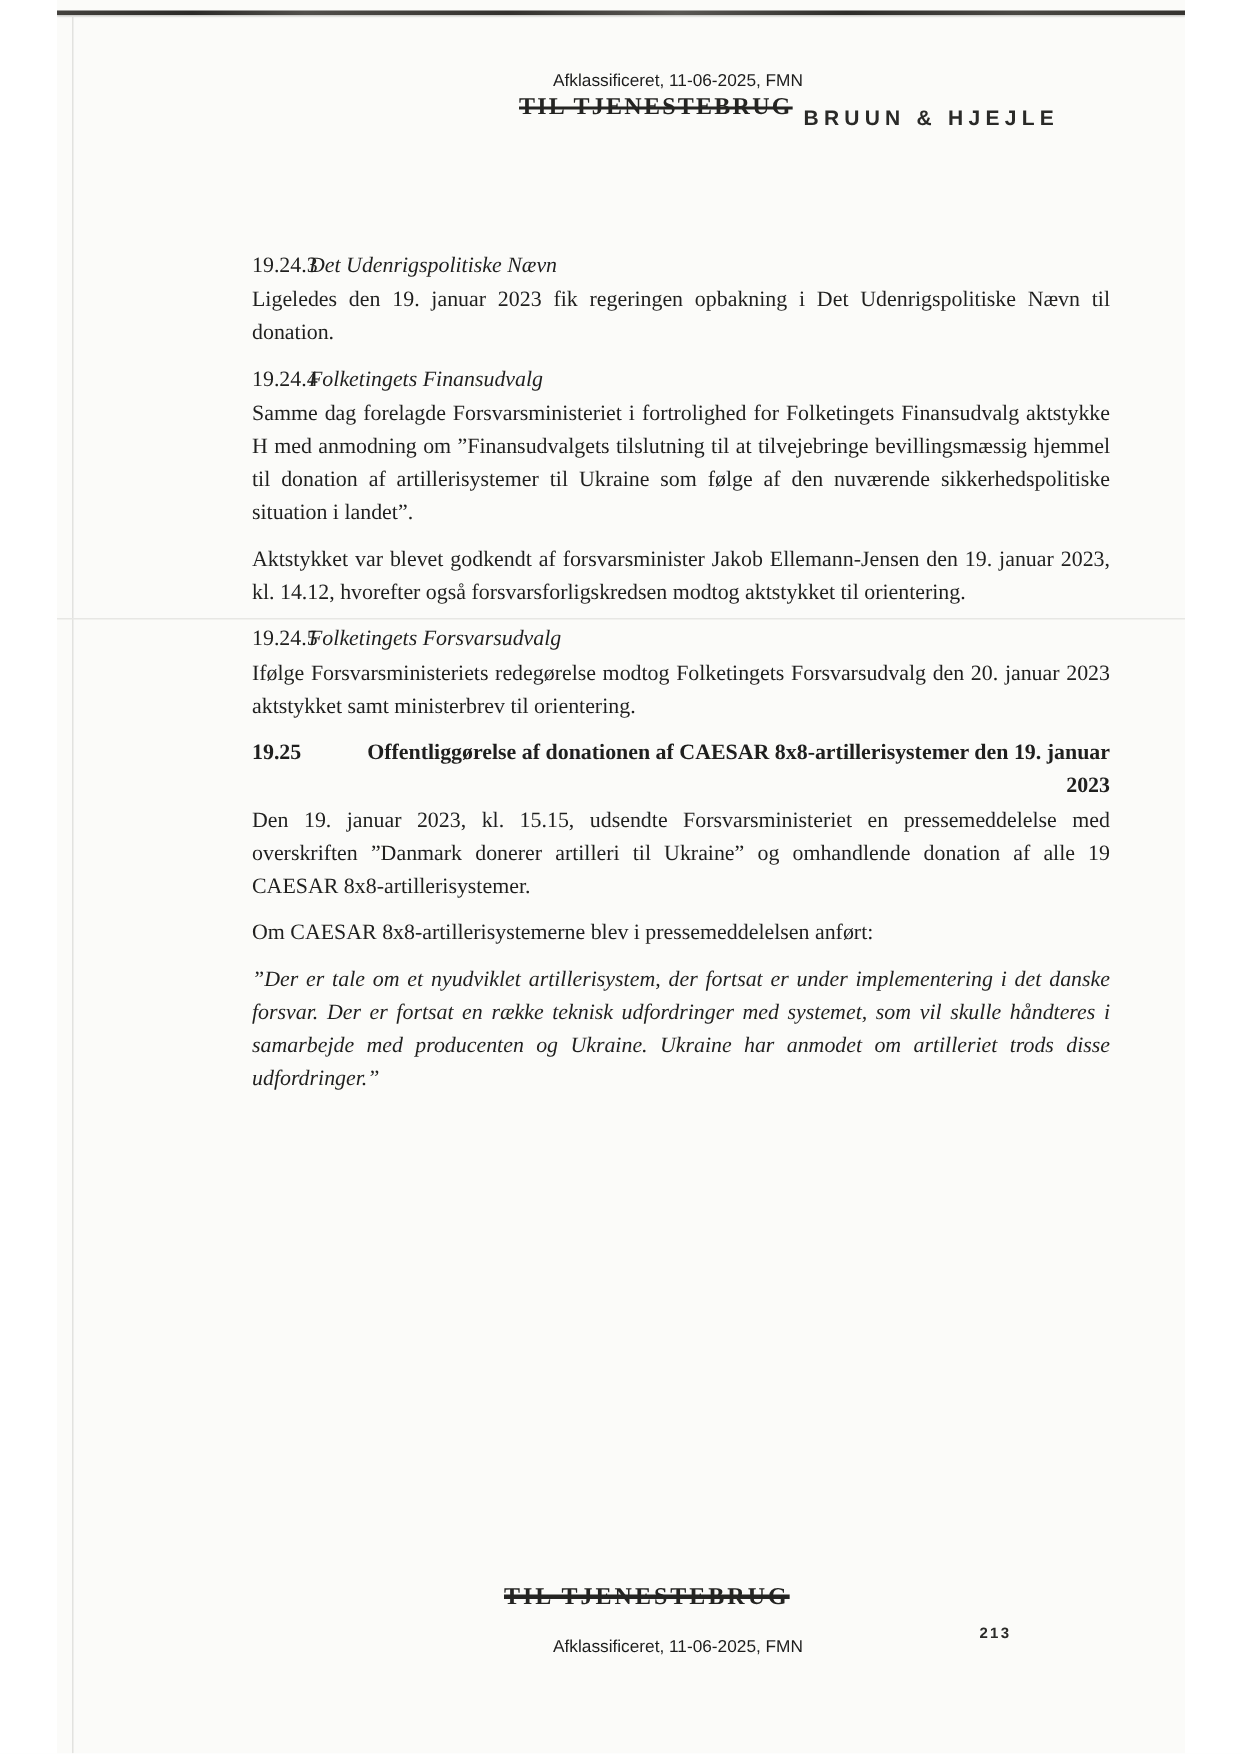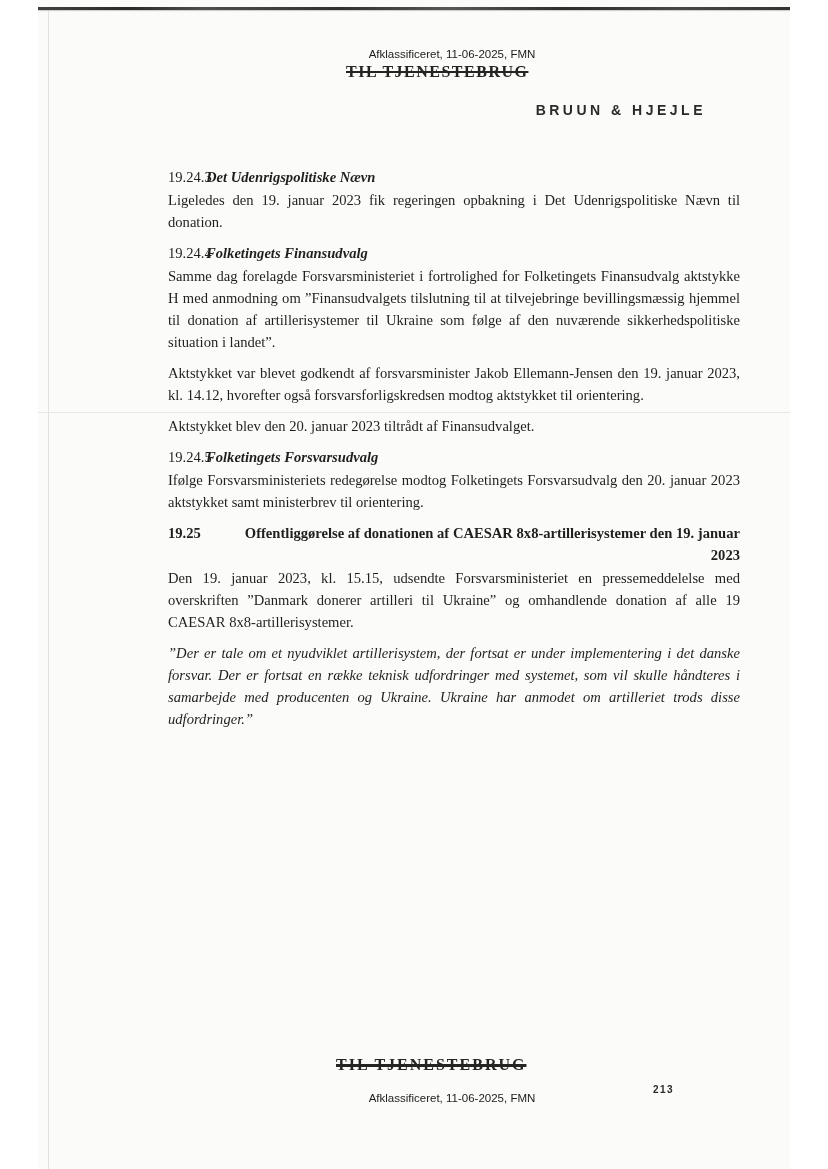--- a/index.html
+++ b/index.html
@@ -38,35 +38,35 @@
     position: absolute; top: 63px; left: 308px;
     font-weight: 700; font-size: 16px; letter-spacing: 1.5px;
     color: #242422;
     text-decoration: line-through;
     text-decoration-thickness: 2px;
   }
   .logo {
     position: absolute; top: 70px; right: 84px;
     font-family: "Liberation Sans", sans-serif;
     font-weight: 700; font-size: 14px; letter-spacing: 3.5px;
-    color: #2a2a28; white-space: nowrap; margin-top: 32px;
+    color: #2a2a28; white-space: nowrap;
   }
   
   .content {
     position: absolute; top: 166px; left: 130px; width: 572px;
     font-size: 14.6px; line-height: 22px;
     text-align: justify;
     hyphens: auto;
   }
   .content p { margin: 0 0 9px; }
   .heading { display: flex; margin: 7px 0 1px; }
   .heading:first-child { margin-top: 0; }
   .heading .num { flex: 0 0 auto; }
   .subsection .num { width: 38px; }
-  .subsection .title { font-style: italic; font-weight: bold; }
+  .subsection .title { font-style: italic; }
   .section { font-weight: 700; }
   .section .num { width: 46px; }
   .section .title { flex: 1; text-align: right; }
   .quote { font-style: italic; }
   
   .ftr-struck {
     position: absolute; top: 1056px; left: 298px;
     font-weight: 700; font-size: 16px; letter-spacing: 2px;
     color: #242422;
     text-decoration: line-through;
@@ -105,33 +105,33 @@
       <span class="title">Det Udenrigspolitiske Nævn</span>
     </div>
     <p>Ligeledes den 19. januar 2023 fik regeringen opbakning i Det Udenrigspolitiske Nævn til donation.</p>
 
     <div class="heading subsection">
       <span class="num">19.24.4</span>
       <span class="title">Folketingets Finansudvalg</span>
     </div>
     <p>Samme dag forelagde Forsvarsministeriet i fortrolighed for Folketingets Finansudvalg aktstykke H med anmodning om ”Finansudvalgets tilslutning til at tilvejebringe bevillingsmæssig hjemmel til donation af artillerisystemer til Ukraine som følge af den nuværende sikkerhedspolitiske situation i landet”.</p>
     <p>Aktstykket var blevet godkendt af forsvarsminister Jakob Ellemann-Jensen den 19. januar 2023, kl. 14.12, hvorefter også forsvarsforligskredsen modtog aktstykket til orientering.</p>
-    <p>Aktstykket blev den 20. januar 2023 tiltrådt af Finansudvalget.</p>
 
     <div class="heading subsection">
       <span class="num">19.24.5</span>
       <span class="title">Folketingets Forsvarsudvalg</span>
     </div>
     <p>Ifølge Forsvarsministeriets redegørelse modtog Folketingets Forsvarsudvalg den 20. januar 2023 aktstykket samt ministerbrev til orientering.</p>
 
     <div class="heading section">
       <span class="num">19.25</span>
       <span class="title">Offentliggørelse af donationen af CAESAR 8x8-artillerisystemer den 19. januar 2023</span>
     </div>
     <p>Den 19. januar 2023, kl. 15.15, udsendte Forsvarsministeriet en pressemeddelelse med overskriften ”Danmark donerer artilleri til Ukraine” og omhandlende donation af alle 19 CAESAR 8x8-artillerisystemer.</p>
+    <p>Om CAESAR 8x8-artillerisystemerne blev i pressemeddelelsen anført:</p>
     <p class="quote">”Der er tale om et nyudviklet artillerisystem, der fortsat er under implementering i det danske forsvar. Der er fortsat en række teknisk udfordringer med systemet, som vil skulle håndteres i samarbejde med producenten og Ukraine. Ukraine har anmodet om artilleriet trods disse udfordringer.”</p>
 
   </main>
 
   <div class="ftr-struck">TIL TJENESTEBRUG</div>
   <div class="ftr-note">Afklassificeret, 11-06-2025, FMN</div>
   <div class="page-number">213</div>
 
 </div>
 

